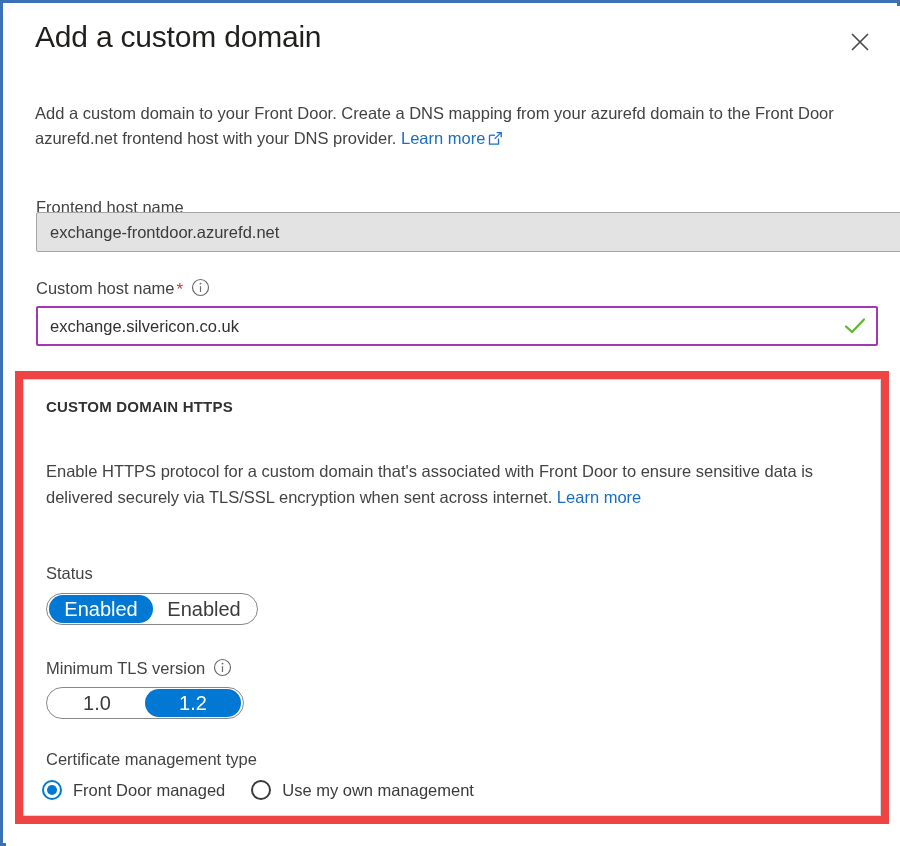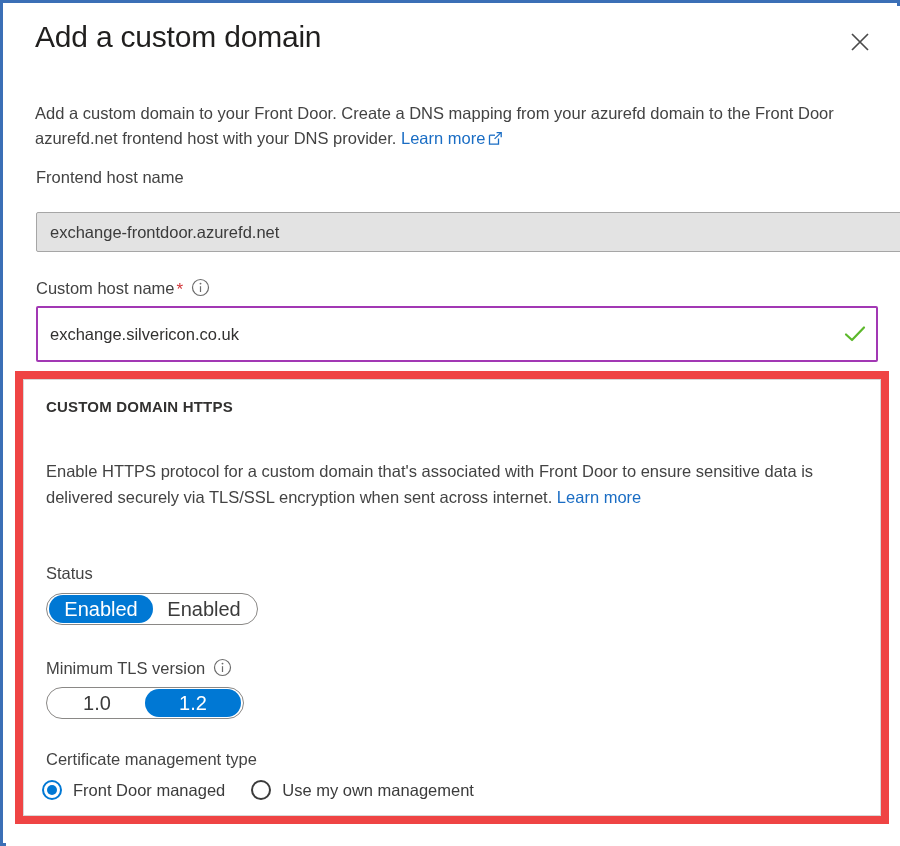--- a/index.html
+++ b/index.html
@@ -144,21 +144,21 @@
     background: transparent;
     border: none;
     padding: 0;
   }
 
   .input-valid {
     position: absolute;
     left: 30px;
     top: 300px;
     width: 842px;
-    height: 56px;
+    height: 40px;
     box-sizing: border-box;
     background: #ffffff;
     border: 2px solid #a238b4;
     border-radius: 2px;
     display: flex;
     align-items: center;
   }
   .input-valid .value {
     flex: 1;
     padding-left: 12px;
@@ -306,21 +306,21 @@
     <div class="intro">
       <span>Add a custom domain to your Front Door. Create a DNS mapping from your azurefd domain to the Front Door azurefd.net frontend host with your DNS provider.</span>
       <a class="link"><span>Learn more</span></a><span class="ext-icon"><svg width="15" height="15" viewBox="0 0 15 15">
             <path d="M1.5 4.2 L1.5 13.2 L10.5 13.2 L10.5 7.5" stroke="#1a6dc4" stroke-width="1.3" fill="none"></path>
             <path d="M1.5 4.2 L7.0 4.2" stroke="#1a6dc4" stroke-width="1.3" fill="none"></path>
             <path d="M6.6 7.9 L13.0 1.6" stroke="#1a6dc4" stroke-width="1.3" fill="none"></path>
             <path d="M8.6 1.6 L13.2 1.6 L13.2 6.2" stroke="#1a6dc4" stroke-width="1.3" fill="none"></path>
           </svg></span>
     </div>
 
-    <div class="field-label" style="left:30px; top:162px;">Frontend host name</div>
+    <div class="field-label" style="left:30px; top:192px;">Frontend host name</div>
     <div class="input-readonly">
       <div class="value">exchange-frontdoor.azurefd.net</div>
       <button class="copy-button">
         <span>
           <svg width="19" height="20" viewBox="0 0 19 20">
             <rect x="5.5" y="1.5" width="10" height="13" fill="#e3e3e3" stroke="#5a5a5a" stroke-width="1.1"></rect>
             <rect x="2.0" y="5.0" width="10" height="13" fill="#e3e3e3" stroke="#5a5a5a" stroke-width="1.1"></rect>
           </svg>
         </span>
       </button>

